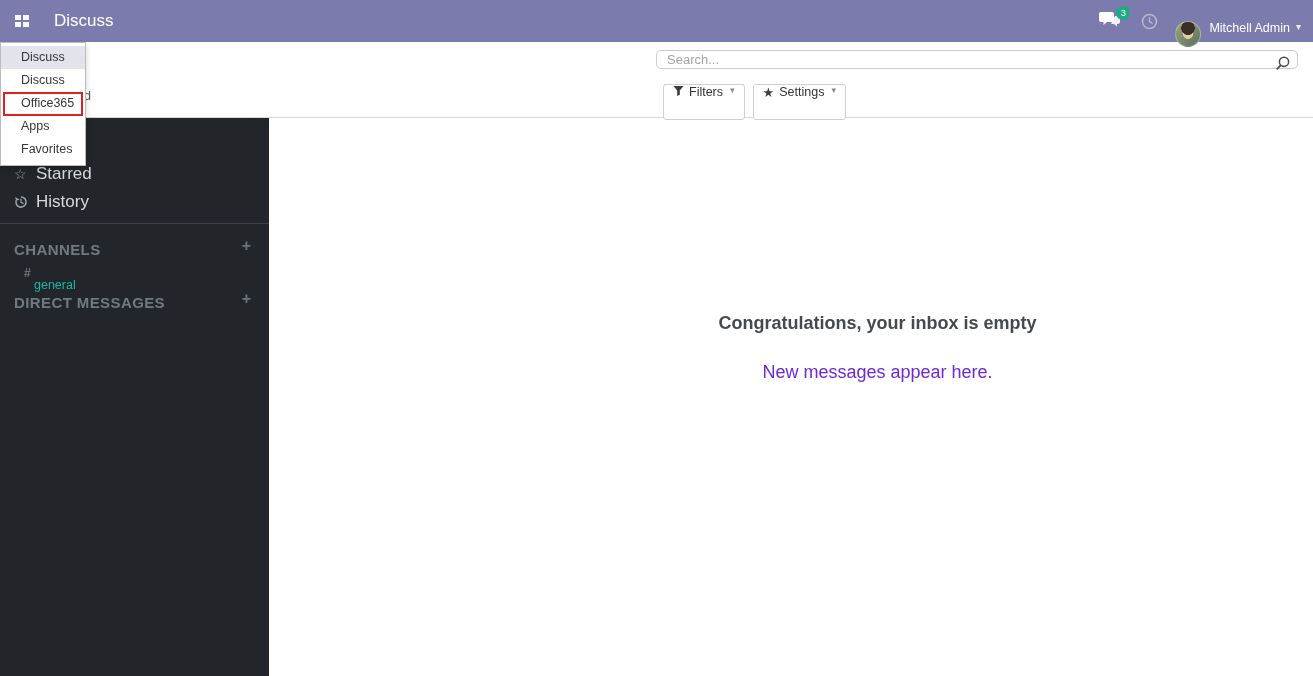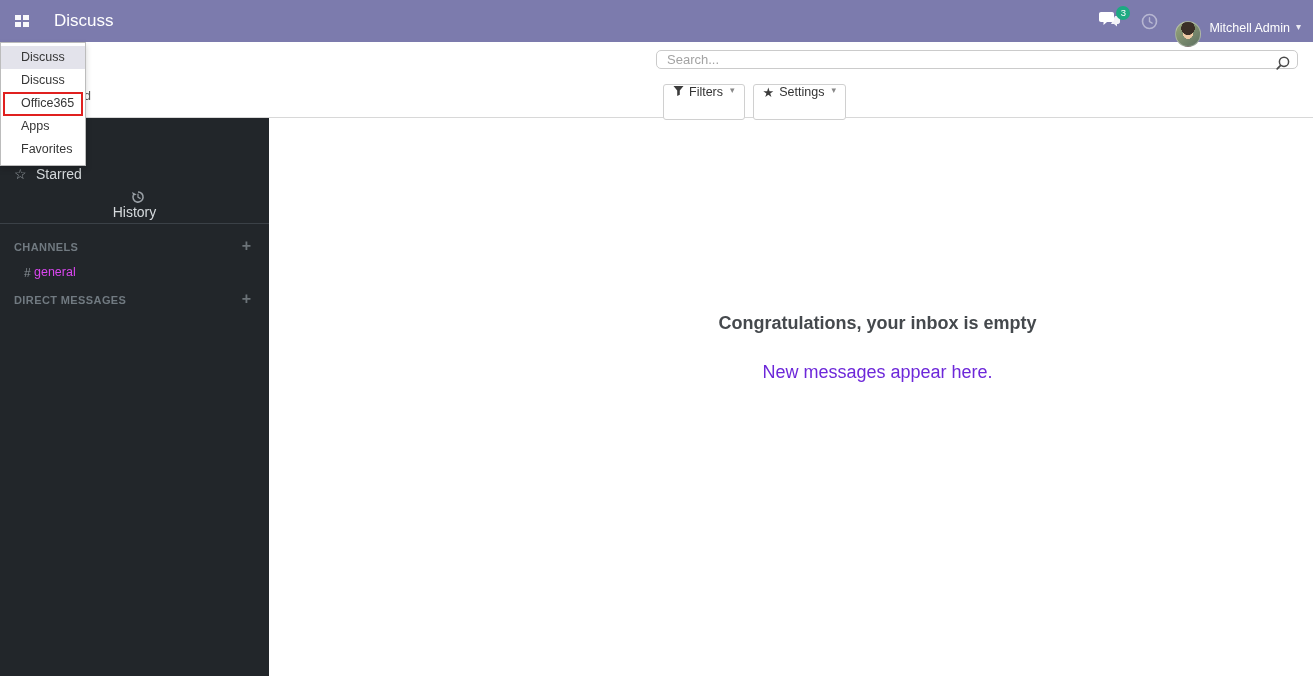--- a/index.html
+++ b/index.html
@@ -41,28 +41,28 @@
   
   .apps-menu { position:absolute; left:0; top:42px; width:86px; background:#fff; border:1px solid #bcbcbc; box-shadow:0 3px 6px rgba(0,0,0,.18); z-index:50; padding:3px 0 4px 0; }
   .apps-menu .item { height:23px; line-height:23px; padding-left:20px; font-size:12.5px; color:#363636; cursor:pointer; white-space:nowrap; }
   .apps-menu .item.active { background:#e3e3eb; }
   .annotation-box { position:absolute; left:3px; top:92px; width:80px; height:24px; border:2px solid #e0201f; z-index:60; pointer-events:none; }
 
   
   .sidebar { position:absolute; left:0; top:118px; width:269px; height:558px; background:#22262a; }
   .sb-item { position:absolute; left:0; width:100%; height:24px; display:flex; align-items:center; cursor:pointer; }
   .sb-item .sb-icon { width:22px; margin-left:14px; color:#9aa0a6; font-size:14px; text-align:left; }
-  .sb-item .sb-label { color:#d6dadd; font-size:14px; }
+  .sb-item .sb-label { color:#d6dadd; font-size:17px; }
   .sb-divider { position:absolute; left:0; top:105px; width:100%; border-top:1px solid #3b4147; }
   .sb-section-head { position:absolute; left:0; width:100%; height:16px; }
-  .sb-section-title { position:absolute; left:14px; top:0; font-size:11px; font-weight:bold; color:#717a81; letter-spacing:.4px; }
+  .sb-section-title { position:absolute; left:14px; top:0; font-size:15px; font-weight:bold; color:#717a81; letter-spacing:.4px; }
   .sb-add { position:absolute; right:18px; top:-4px; color:#6c7378; font-size:16px; font-weight:bold; cursor:pointer; }
   .sb-channel { position:absolute; left:0; width:100%; height:20px; cursor:pointer; }
   .sb-hash { position:absolute; left:24px; top:2px; color:#8b9299; font-size:12px; }
-  .sb-channel-name { position:absolute; left:34px; top:1px; color:#d946ef; font-size:12.5px; }
+  .sb-channel-name { position:absolute; left:34px; top:14px; color:#14b8a6; font-size:12.5px; }
 
   
   .main { position:absolute; left:269px; top:126px; width:1217px; height:558px; background:#fff; }
   .empty-state { position:absolute; left:0; top:187px; width:100%; text-align:center; }
   .empty-title { font-size:18px; font-weight:bold; color:#45494d; }
   .empty-sub { margin-top:28px; font-size:18px; color:#6d28d9; }
 
   svg { display:block; }
 </style>
 </head>
@@ -126,21 +126,21 @@
         <span class="b-caret">▾</span>
       </button>
     </div>
   </div>
 
   <div class="sidebar">
     <div class="sb-item" style="top:44px;">
       <span class="sb-icon">☆</span>
       <span class="sb-label">Starred</span>
     </div>
-    <div class="sb-item" style="top:72px;flex-direction:column;">
+    <div class="sb-item" style="top:72px;">
       <span class="sb-icon">
         <svg width="14" height="14" viewBox="0 0 16 16">
           <path d="M8 2.2a5.8 5.8 0 1 1-5.4 3.7" fill="none" stroke="#9aa0a6" stroke-width="1.8"></path>
           <path d="M1.2 2.4 2.6 6.6l4-1.6z" fill="#9aa0a6"></path>
           <path d="M8 4.7v3.5l2.4 1.4" fill="none" stroke="#9aa0a6" stroke-width="1.4" stroke-linecap="round"></path>
         </svg>
       </span>
       <span class="sb-label">History</span>
     </div>
 

